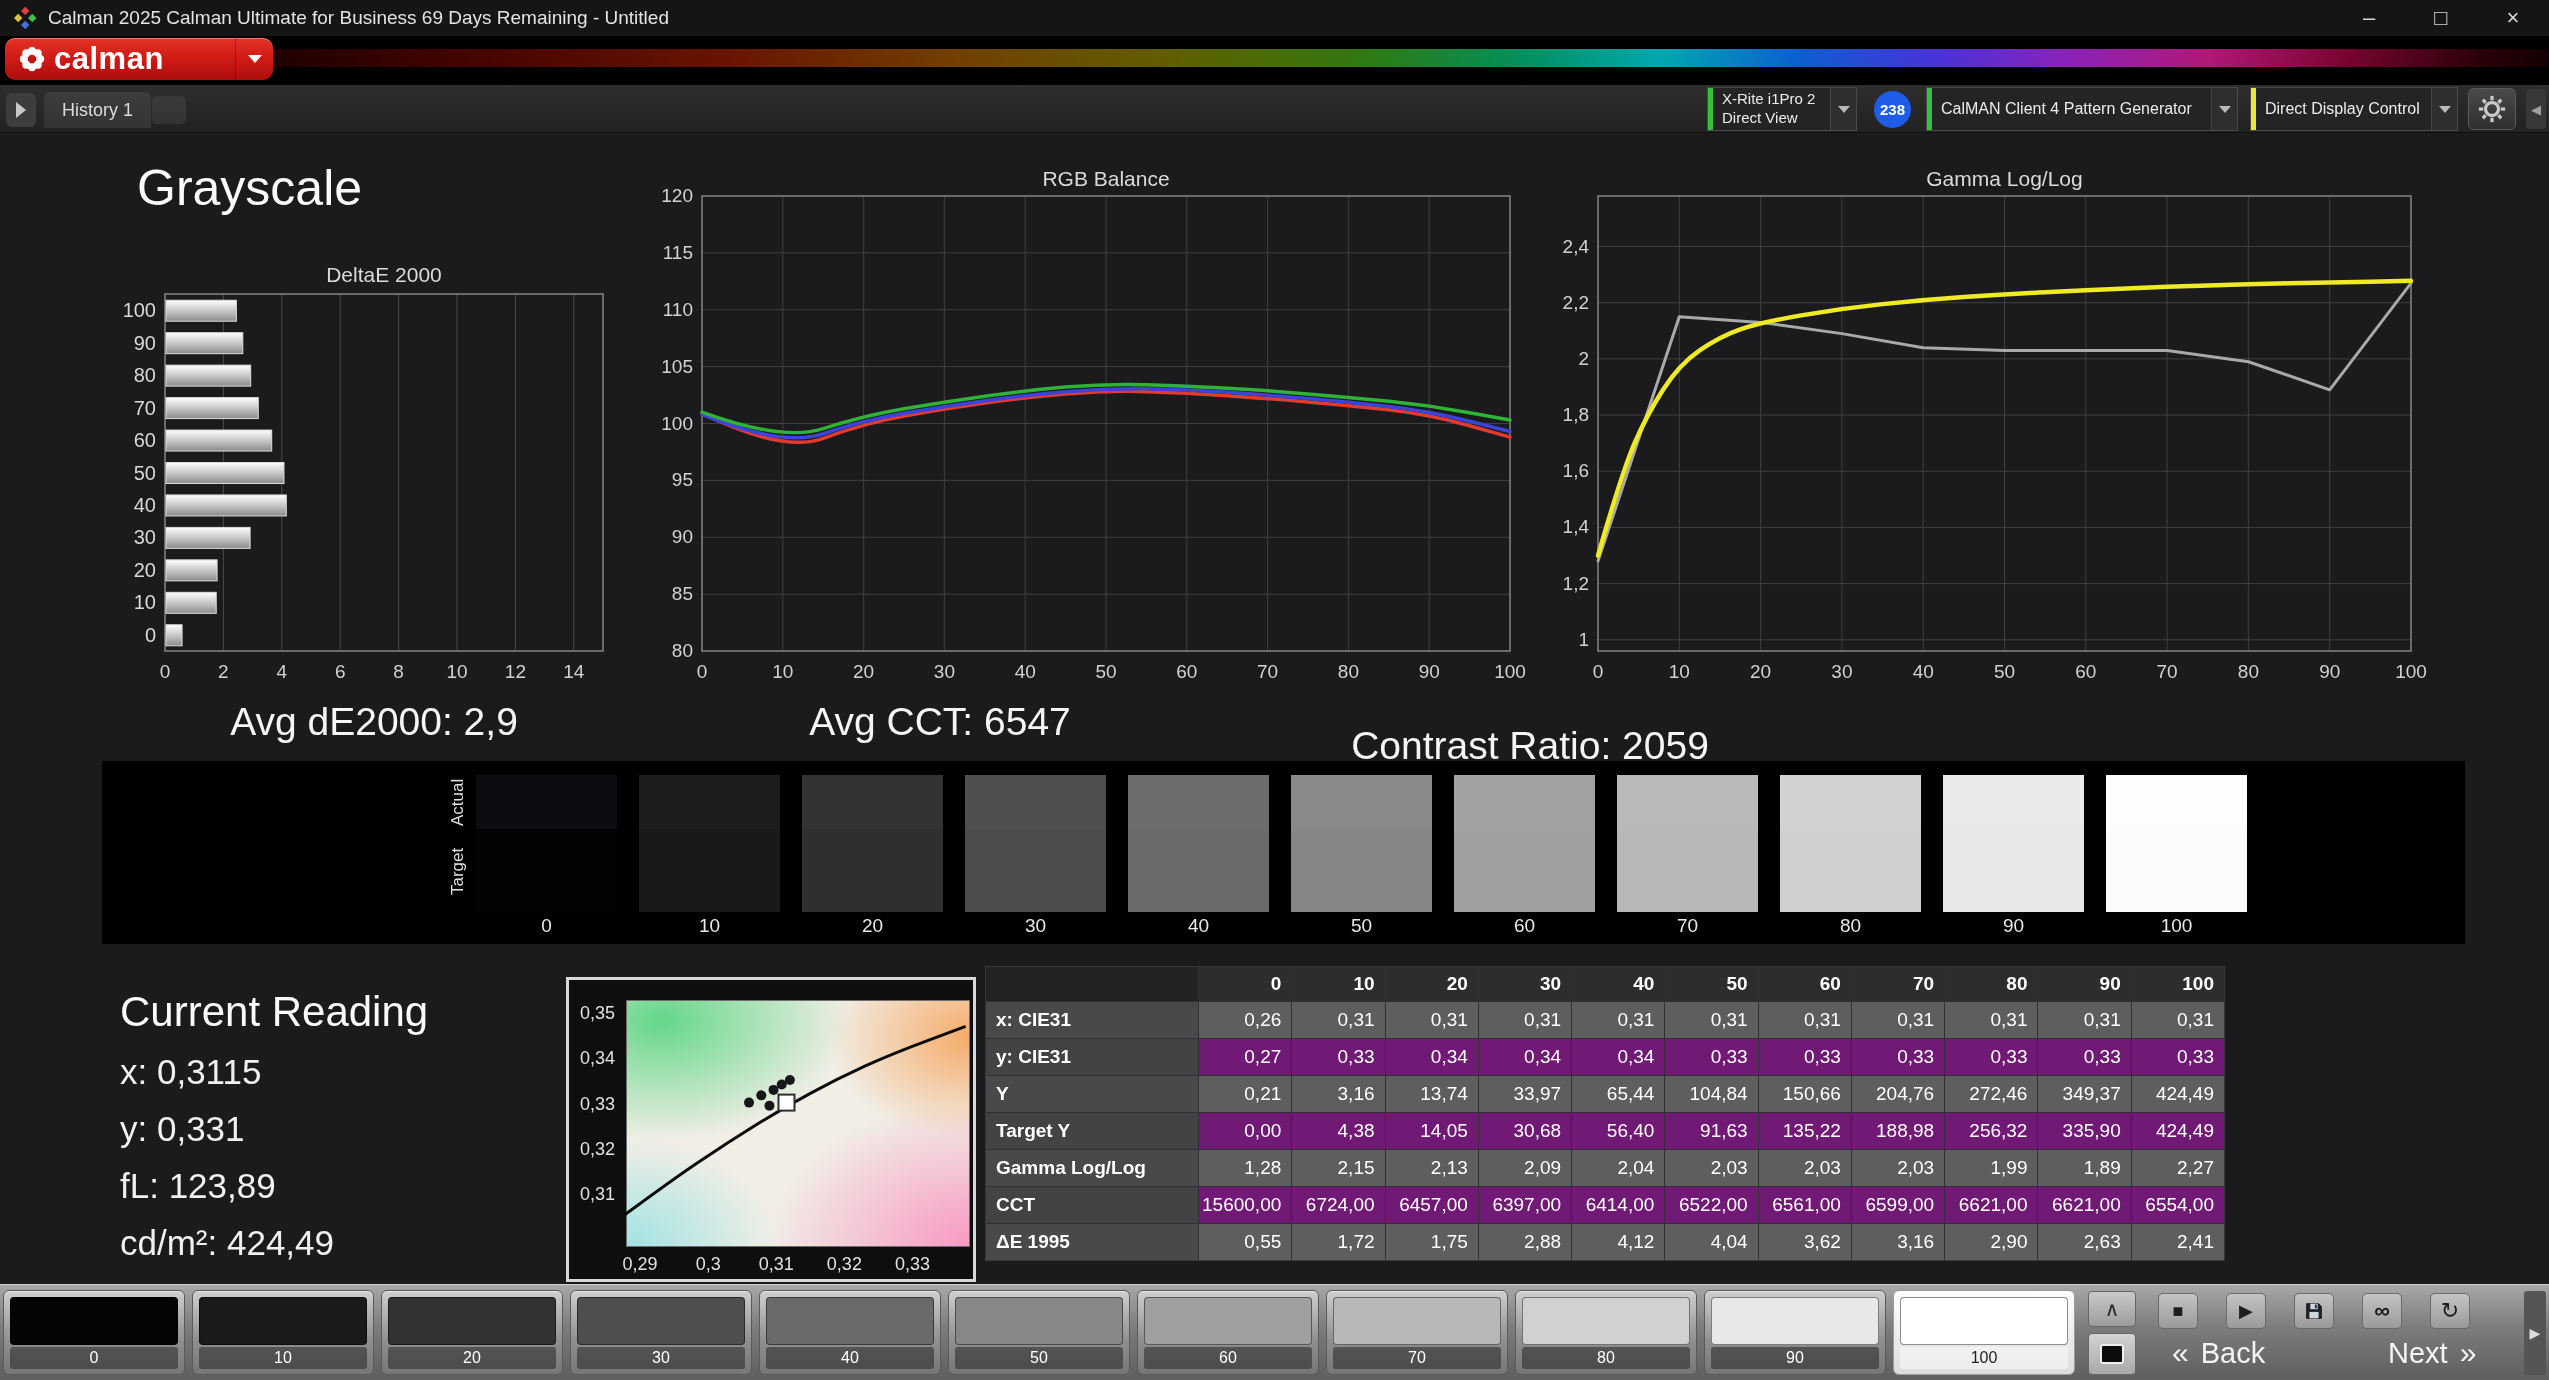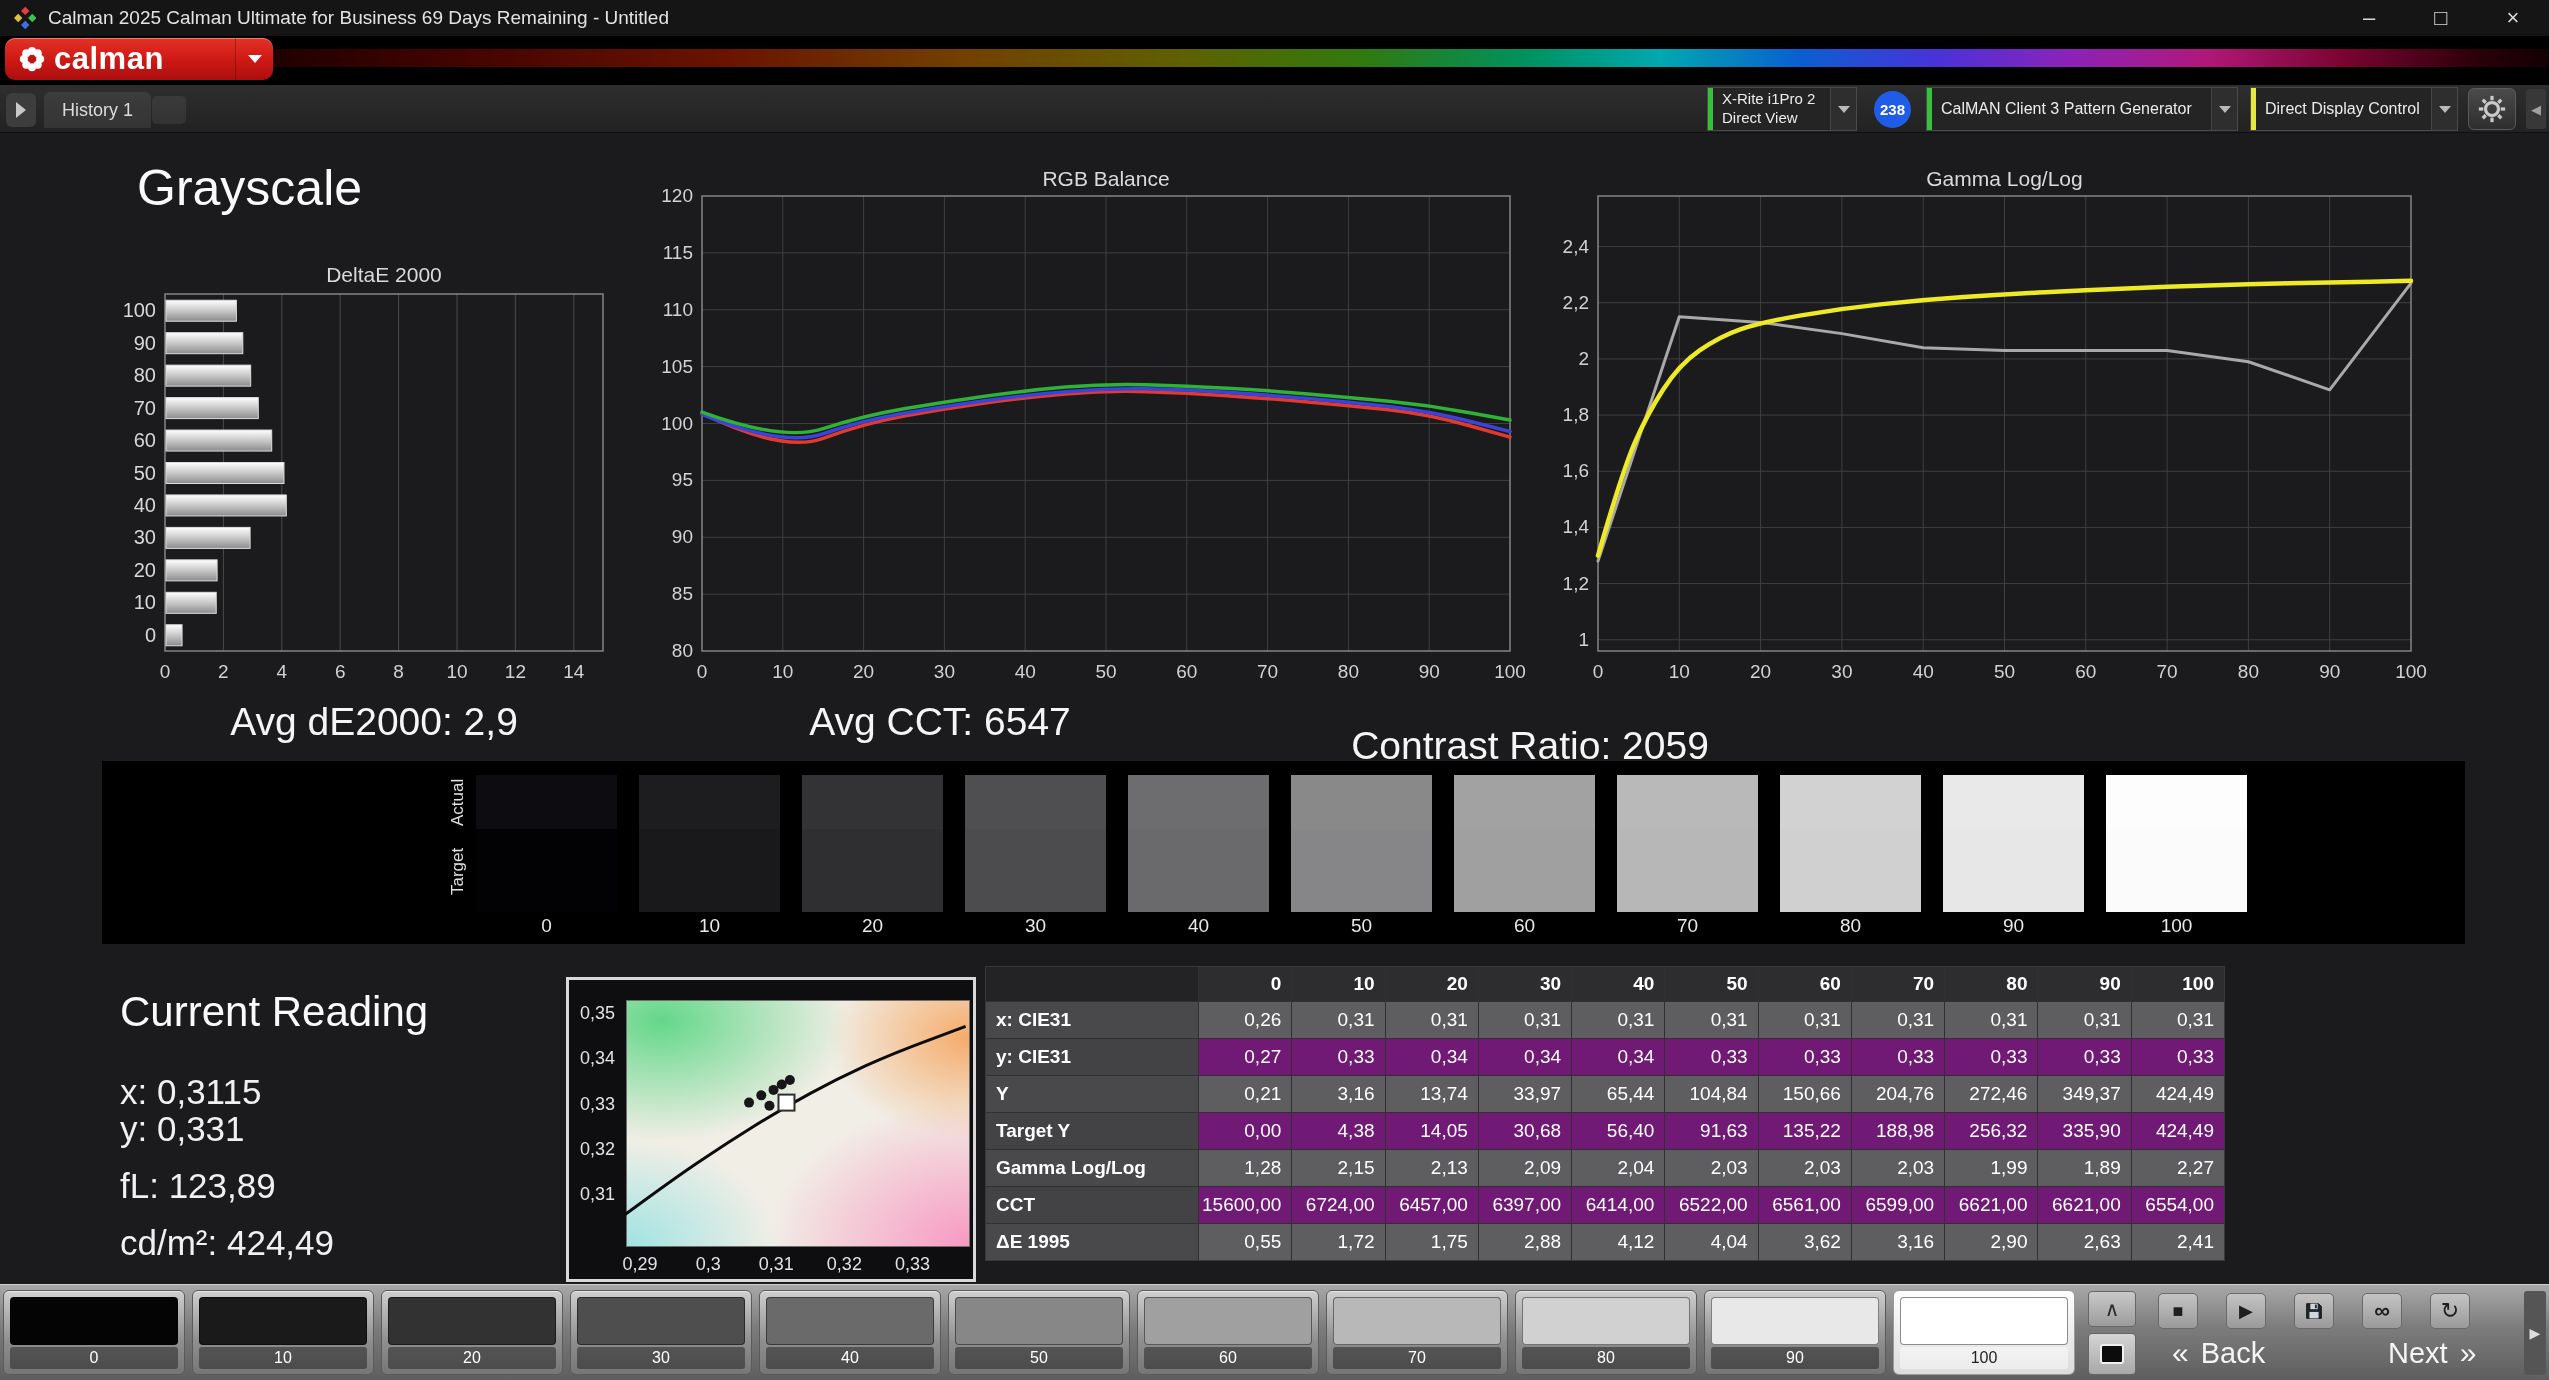--- a/index.html
+++ b/index.html
@@ -65,21 +65,21 @@
   #ramp-actual-label{top:14px;height:54px;}
   #ramp-target-label{top:68px;height:84px;}
   .ramp-swatch{position:absolute;top:14px;width:141px;height:137px;}
   .ramp-actual{height:54px;}
   .ramp-target{height:83px;}
   .ramp-label{position:absolute;top:154px;width:141px;text-align:center;color:#e8e8e8;font-size:19px;}
 
   #current-reading{position:absolute;left:0;top:0;}
   #cr-title{position:absolute;left:120px;top:855px;font-size:42px;font-weight:400;color:#fafafa;white-space:nowrap;}
   .cr-line{position:absolute;left:120px;font-size:35px;color:#f0f0f0;white-space:nowrap;}
-  #cr-x{top:939px;} #cr-y{top:976px;} #cr-fl{top:1033px;} #cr-cd{top:1090px;}
+  #cr-x{top:919px;} #cr-y{top:976px;} #cr-fl{top:1033px;} #cr-cd{top:1090px;}
 
   #cie-panel{position:absolute;left:566px;top:844px;width:410px;height:305px;background:#0e0e10;border:3px solid #d9d9d9;}
   #cie-bg{position:absolute;left:57px;top:20px;width:344px;height:247px;border:1px solid #6e6e6e;
     background:
       radial-gradient(95% 85% at 10% 8%, rgba(92,214,132,.95), rgba(92,214,132,0) 58%),
       radial-gradient(75% 75% at 100% 15%, rgba(246,164,92,.9), rgba(246,164,92,0) 55%),
       radial-gradient(95% 95% at 100% 100%, rgba(248,148,192,.95), rgba(248,148,192,0) 62%),
       radial-gradient(80% 80% at 0% 100%, rgba(152,226,226,.9), rgba(152,226,226,0) 55%),
       #f1eee6;}
   #cie-svg{position:absolute;left:-3px;top:-3px;}
@@ -179,21 +179,21 @@
       </div>
       <div class="dd-caretbox">
           <span class="caret"></span>
         </div>
     </div>
     <div id="badge">238</div>
 
     <div class="dd" id="dd-pattern">
       <div class="dd-accent" id="pattern-accent" style="background: rgb(53, 193, 57);"></div>
       <div class="dd-text one">
-        <span>CalMAN Client 3 Pattern Generator</span>
+        <span>CalMAN Client 4 Pattern Generator</span>
       </div>
       <div class="dd-caretbox">
           <span class="caret"></span>
         </div>
     </div>
 
     <div class="dd" id="dd-display">
       <div class="dd-accent" id="display-accent" style="background: rgb(230, 232, 59);"></div>
       <div class="dd-text one">
         <span>Direct Display Control</span>

